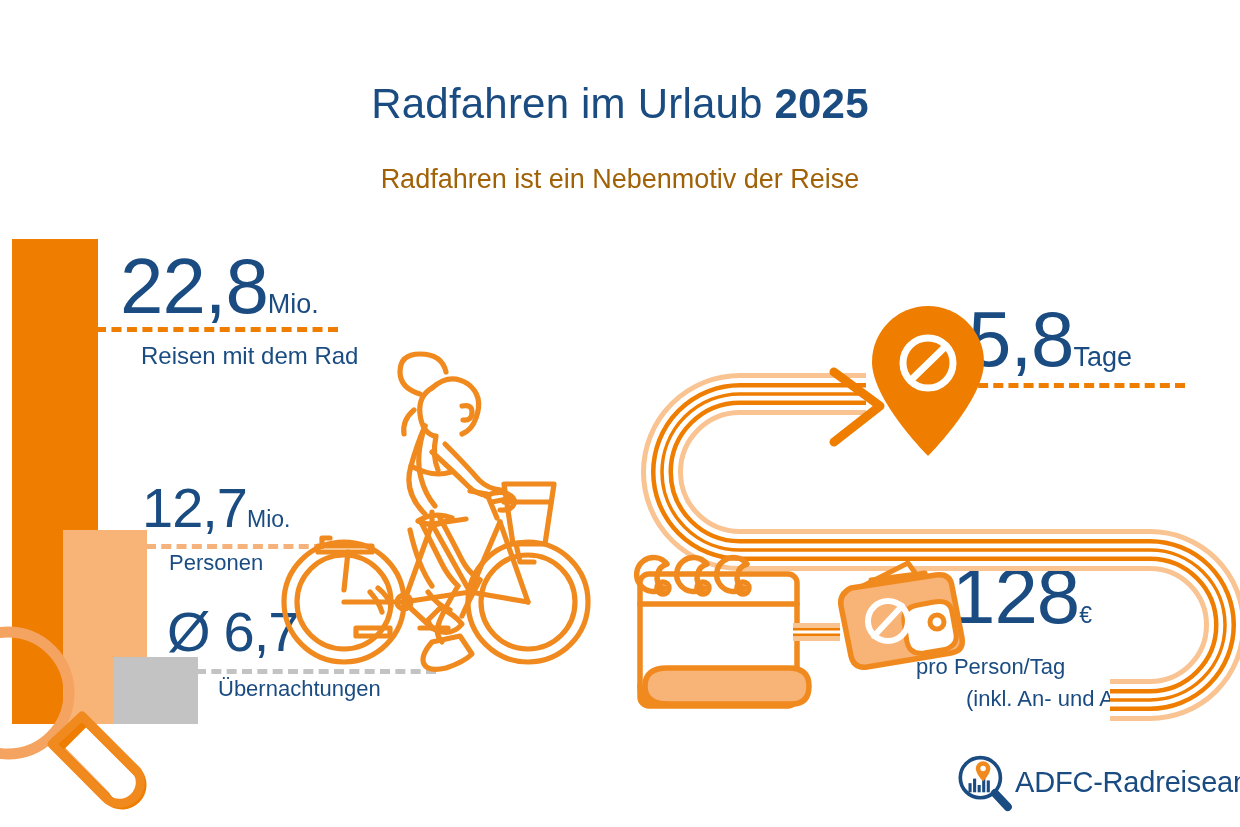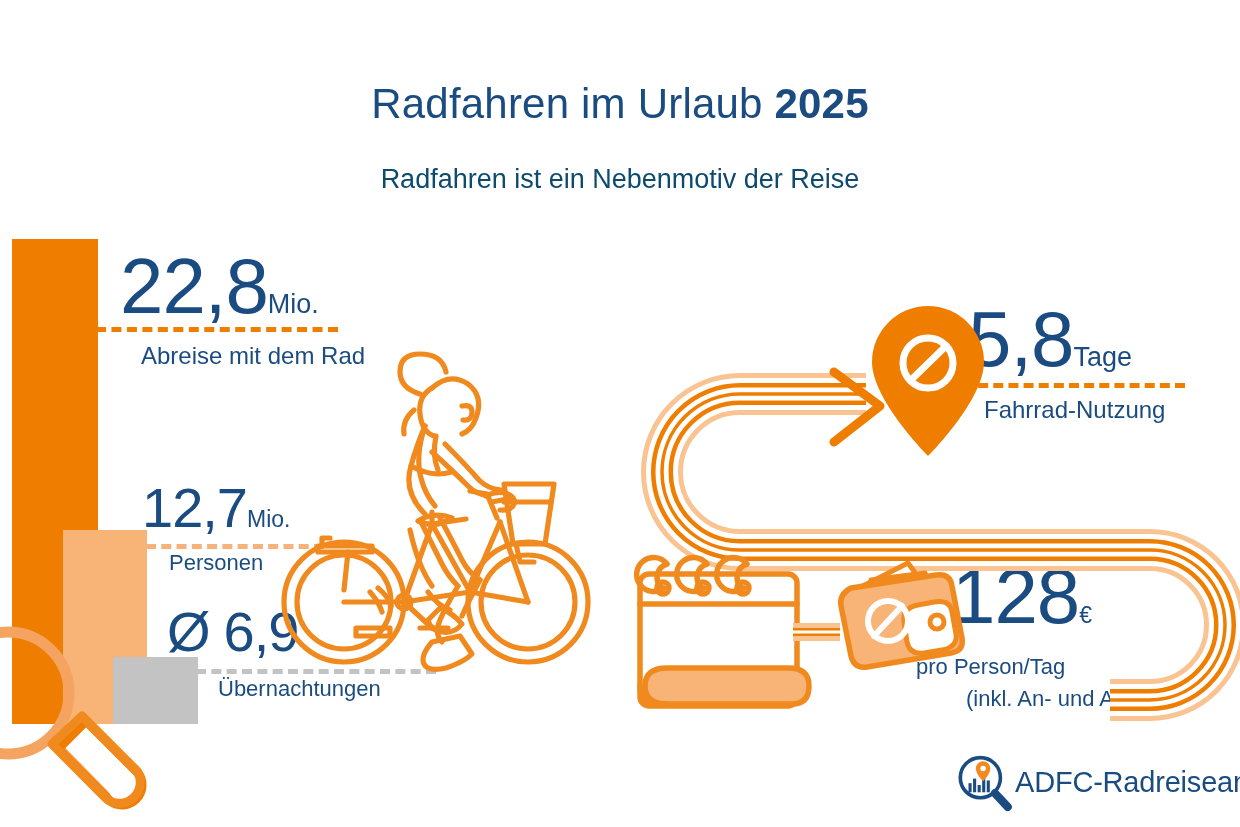--- a/index.html
+++ b/index.html
@@ -12,21 +12,21 @@
   svg.layer{position:absolute;left:0;top:0;width:1240px;height:827px;overflow:visible;}
 
   
   #title{
     position:absolute;left:0;top:48px;width:1240px;text-align:center;
     font-size:42px;letter-spacing:.2px;color:#1A4C82;font-weight:400;
   }
   #title .yr{font-weight:700;}
   #subtitle{
     position:absolute;left:0;top:132px;width:1240px;text-align:center;
-    font-size:27px;color:#0c4a6e;font-weight:400;
+    font-size:27px;color:#a16207;font-weight:400;
   }
 
   
   .statval{position:absolute;color:#1A4C82;white-space:nowrap;line-height:1;}
   .statval .big{font-size:78px;font-weight:400;letter-spacing:-1px;}
   .statval .big.sm{font-size:56px;}
   .statval .unit{font-size:27px;font-weight:400;}
   .statval .unit.sm{font-size:23px;}
   .statcap{position:absolute;font-size:24px;color:#1A4C82;white-space:nowrap;}
   .statcap.sm{font-size:22px;}
@@ -65,36 +65,35 @@
   <div class="bar" id="bar-uebern"></div>
 
   <div class="dash" id="dash-reisen"></div>
   <div class="dash" id="dash-personen"></div>
   <div class="dash" id="dash-uebern"></div>
   <div class="dash" id="dash-tage"></div>
 
   <div class="statval" style="left:120px;top:215px;">
     <span class="big">22,8</span><span class="unit">Mio.</span>
   </div>
-  <div class="statcap" style="left:141px;top:310px;">Abreise mit dem Rad</div>
+  <div class="statcap" style="left:141px;top:310px;">Reisen mit dem Rad</div>
 
   <div class="statval" style="left:142px;top:448px;">
     <span class="big sm">12,7</span><span class="unit sm">Mio.</span>
   </div>
   <div class="statcap sm" style="left:169px;top:518px;">Personen</div>
 
   <div class="statval" style="left:167px;top:572px;">
-    <span class="big sm">Ø</span><span class="big sm" style="margin-left:14px;">6,9</span>
+    <span class="big sm">Ø</span><span class="big sm" style="margin-left:14px;">6,7</span>
   </div>
   <div class="statcap sm" style="left:218px;top:644px;text-align:right;">Übernachtungen</div>
 
   <div class="statval" style="left:968px;top:268px;">
     <span class="big">5,8</span><span class="unit">Tage</span>
   </div>
-  <div class="statcap" style="left:984px;top:364px;">Fahrrad-Nutzung</div>
 
   <div class="statval" style="left:952px;top:525px;">
     <span class="big">128</span><span class="unit sm">€</span>
   </div>
   <div class="statcap sm" style="left:916px;top:622px;">pro Person/Tag</div>
   <div class="statcap sm" style="left:966px;top:654px;">(inkl. An- und Abreise)</div>
 
   <div class="statval" style="left:683px;top:582px;">
     <span class="big" style="font-size:47px;">1</span><span class="unit" style="font-size:22px;">Tag</span>
   </div>

